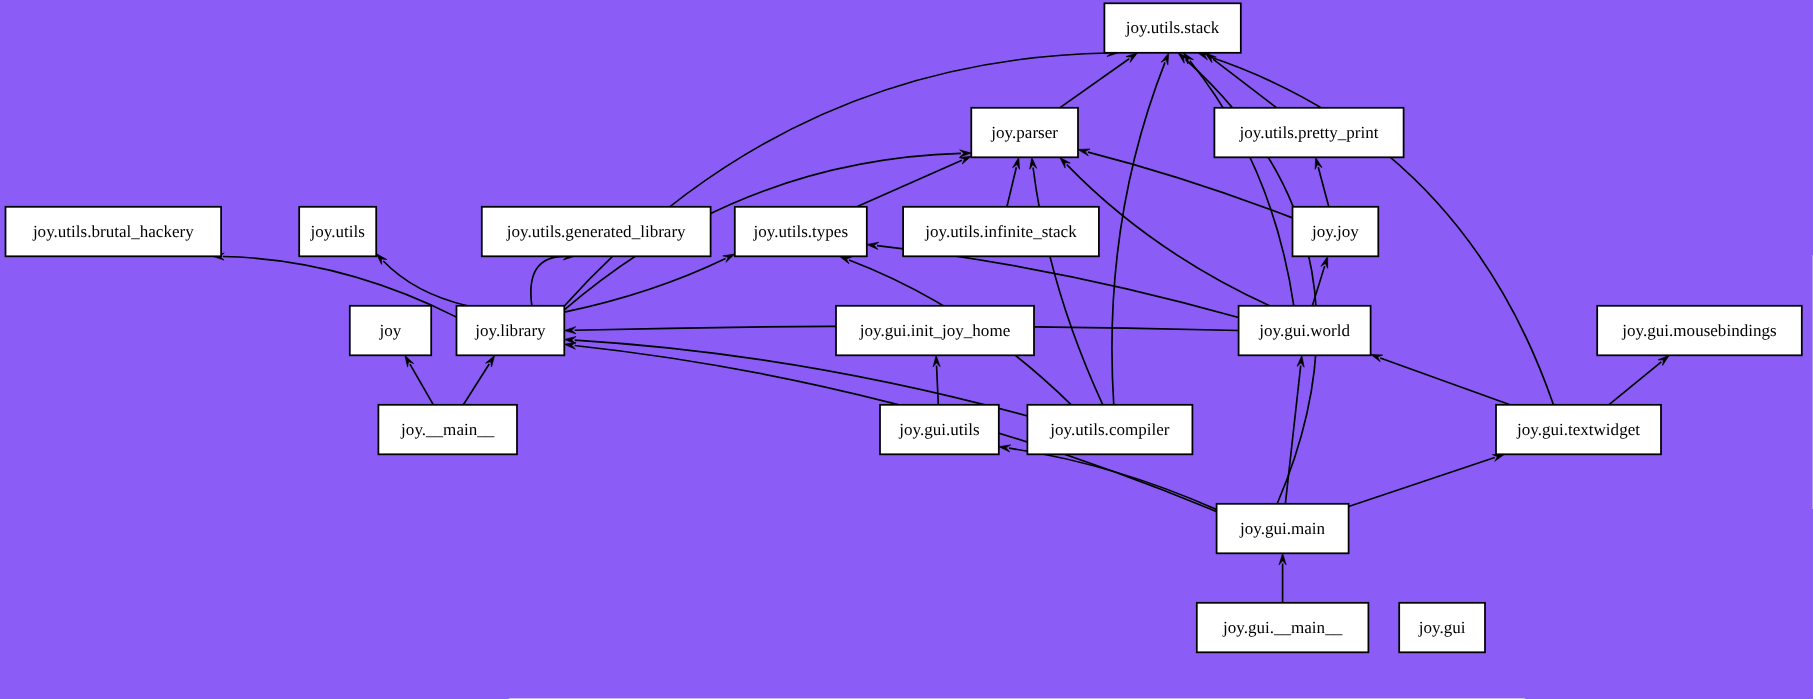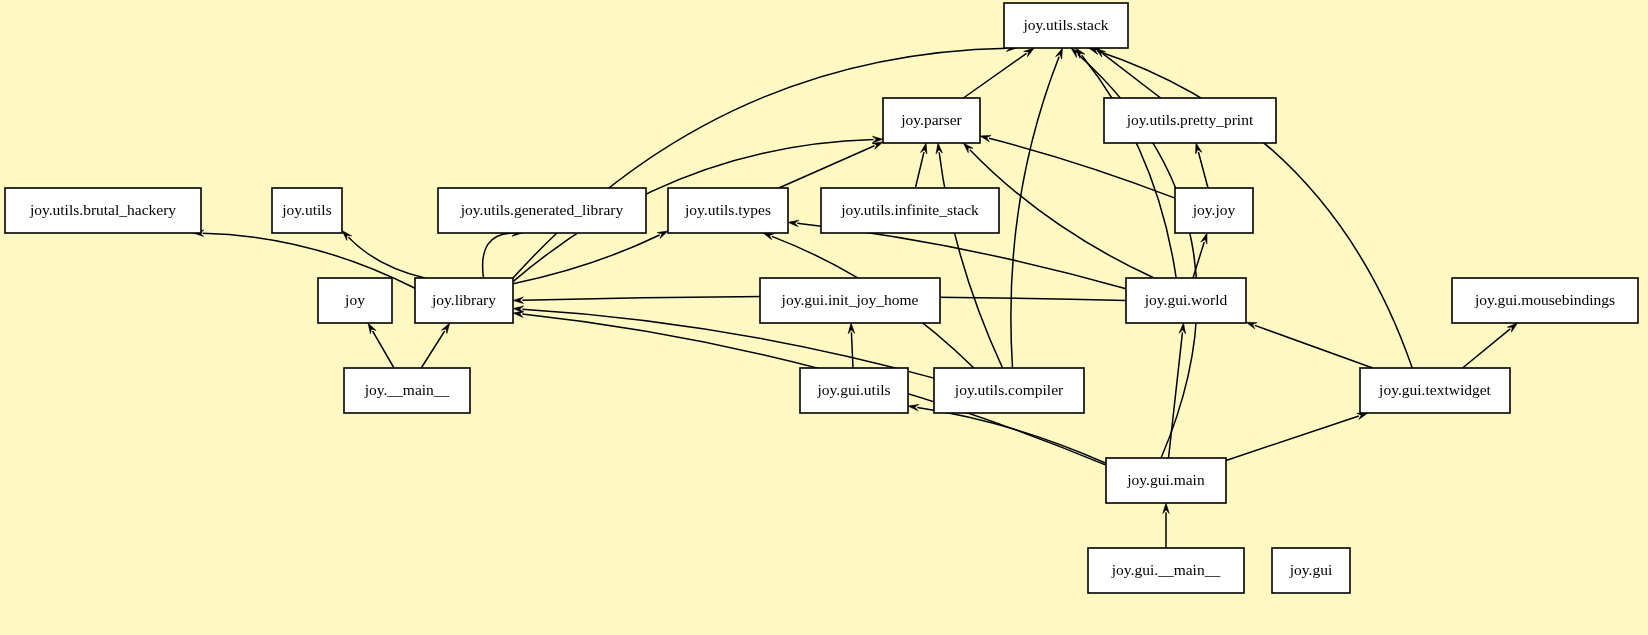--- a/index.html
+++ b/index.html
@@ -4,21 +4,21 @@
 <style>
   html, body {
     margin: 0;
     padding: 0;
     background: #ffffff;
   }
   #canvas {
     position: relative;
     width: 1648px;
     height: 635px;
-    background: #fef9c3;
+    background: #8b5cf6;
     overflow: hidden;
     font-family: "Liberation Serif", "DejaVu Serif", serif;
   }
   svg.graph {
     position: absolute;
     left: 0; top: 0;
     width: 1648px;
     height: 635px;
   }
   .node-box {

